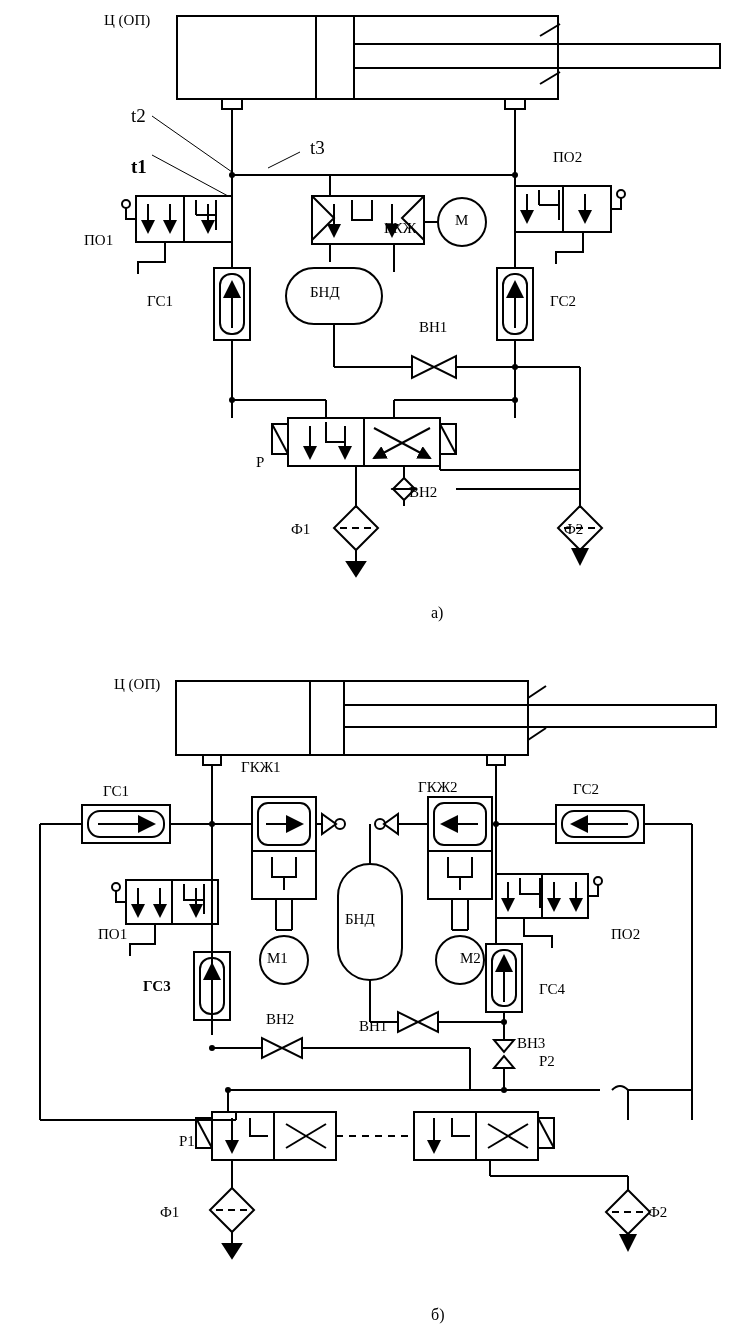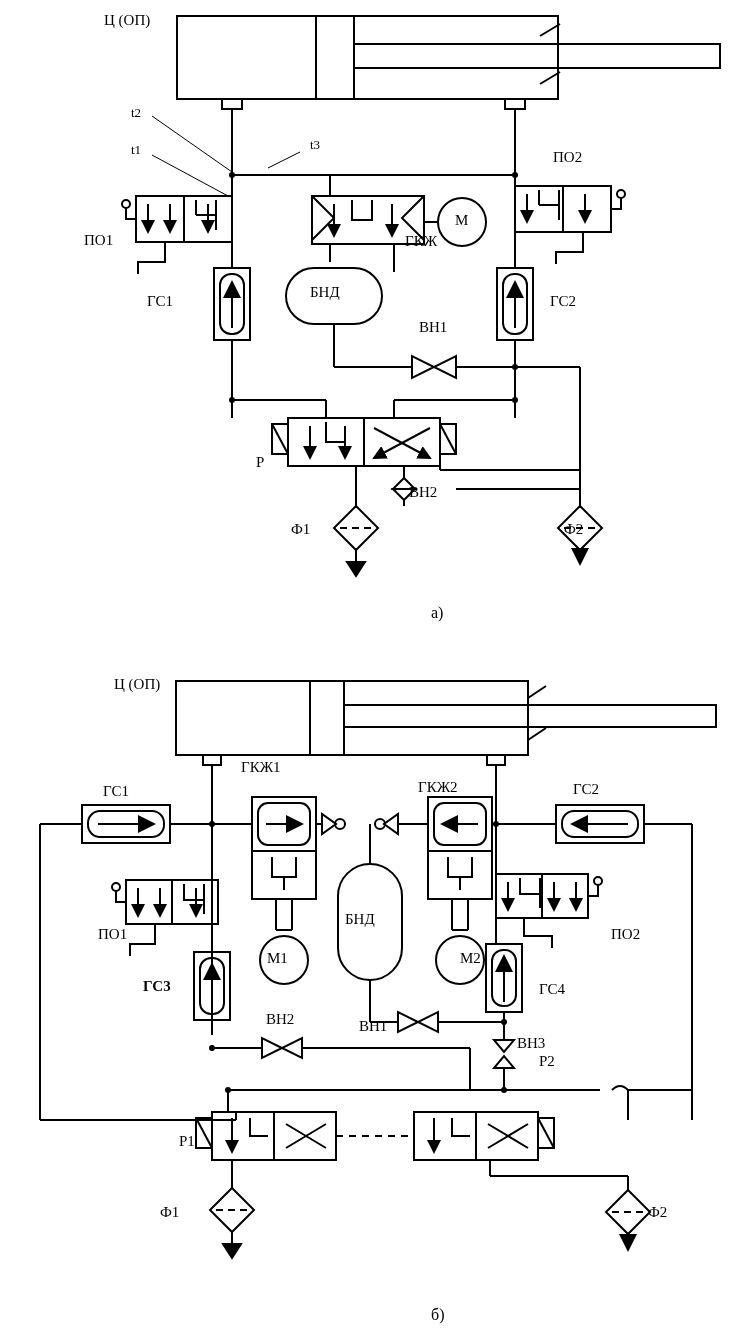--- a/index.html
+++ b/index.html
@@ -1,20 +1,20 @@
 <!DOCTYPE html>
 <html><head>
 <meta charset="utf-8">
 <style>
   html,body{margin:0;padding:0;background:#ffffff;}
   body{width:739px;height:1341px;position:relative;font-family:"Liberation Serif",serif;color:#000;}
   .canvas{position:relative;width:739px;height:1341px;overflow:hidden;}
   svg.sheet{position:absolute;left:0;top:0;width:739px;height:1341px;}
   .lbl{position:absolute;font-family:"Liberation Serif",serif;font-size:15px;color:#000;white-space:nowrap;}
-  .lbl.small{font-size:13px;}
+  .lbl.small{font-size:19px;}
   .lbl.fig{font-size:16px;}
 </style>
 </head>
 <body>
 
 <div class="canvas">
 
 <svg class="sheet" viewBox="0 0 739 1341" xmlns="http://www.w3.org/2000/svg">
   <defs>
     <marker id="arrH" markerWidth="9" markerHeight="9" refX="8" refY="4.5" orient="auto">
@@ -312,27 +312,27 @@
     <circle cx="496" cy="824" r="3"></circle>
     <circle cx="212" cy="1048" r="3"></circle>
     <circle cx="504" cy="1022" r="3"></circle>
     <circle cx="504" cy="1090" r="3"></circle>
     <circle cx="228" cy="1090" r="3"></circle>
   </g>
 </svg>
 
 <div class="lbl" style="left:104px;top:12px;">Ц (ОП)</div>
 <div class="lbl small" style="left:131px;top:105px;">t2</div>
-<div class="lbl small" style="left:131px;top:142px;">t1</div>
+<div class="lbl small" style="left:131px;top:156px;font-weight:bold;">t1</div>
 <div class="lbl small" style="left:310px;top:137px;">t3</div>
 <div class="lbl" style="left:84px;top:232px;">ПО1</div>
 <div class="lbl" style="left:553px;top:149px;">ПО2</div>
 <div class="lbl" style="left:147px;top:293px;">ГС1</div>
 <div class="lbl" style="left:550px;top:293px;">ГС2</div>
-<div class="lbl" style="left:384px;top:233px;margin-left:21px;">ГКЖ</div>
+<div class="lbl" style="left:384px;top:220px;">ГКЖ</div>
 <div class="lbl" style="left:455px;top:212px;">М</div>
 <div class="lbl" style="left:310px;top:284px;">БНД</div>
 <div class="lbl" style="left:419px;top:319px;">ВН1</div>
 <div class="lbl" style="left:256px;top:454px;">Р</div>
 <div class="lbl" style="left:409px;top:484px;">ВН2</div>
 <div class="lbl" style="left:291px;top:521px;">Ф1</div>
 <div class="lbl" style="left:564px;top:521px;">Ф2</div>
 <div class="lbl fig" style="left:431px;top:604px;">а)</div>
 
 <div class="lbl" style="left:114px;top:676px;">Ц (ОП)</div>

